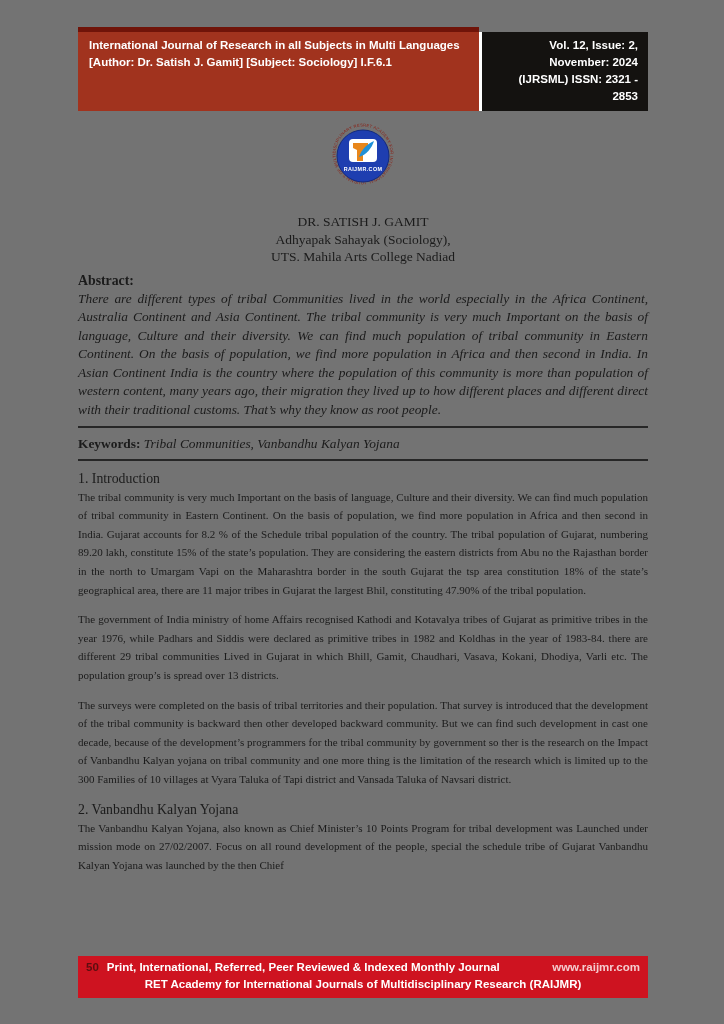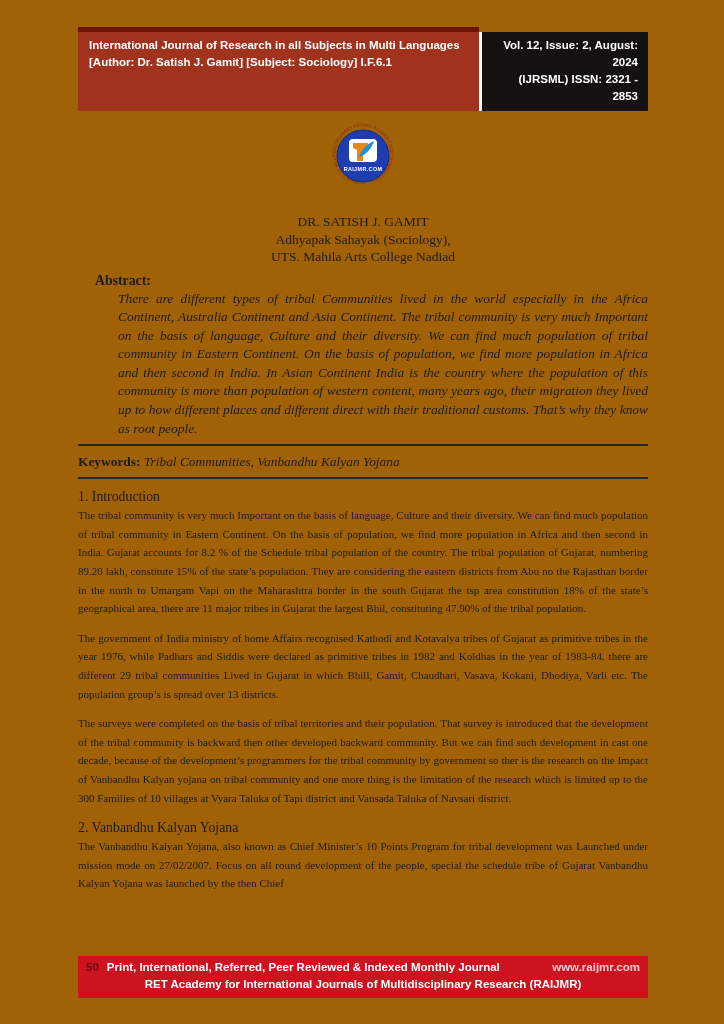--- a/index.html
+++ b/index.html
@@ -1,16 +1,16 @@
 <!DOCTYPE html>
 <html><head>
 <meta charset="utf-8">
 <style>
   html,body{margin:0;padding:0;background:#e8e8e8;}
-  .page{position:relative;width:724px;height:1024px;background:#a16207;overflow:hidden;
+  .page{position:relative;width:724px;height:1024px;background:#737373;overflow:hidden;
         font-family:"Liberation Serif", serif;color:#1b1b1b;margin:0 auto;}
   .content{position:absolute;left:78px;top:27px;width:570px;}
 
   
   .topstrip{width:401px;height:5px;background:#701409;}
   .masthead{display:flex;font-family:"Liberation Sans", sans-serif;font-weight:bold;
             font-size:11.5px;line-height:17px;}
   .mast-left{box-sizing:border-box;width:401px;background:#A1331E;color:#fff;
              padding:5px 11px 6px;}
   .mast-gap{width:3px;background:#fff;}
@@ -20,22 +20,22 @@
   
   .logo-wrap{text-align:center;margin-top:9px;}
   .logo-wrap svg{display:inline-block;}
 
   
   .title{font-size:21px;line-height:26px;font-weight:bold;text-align:center;
          max-width:545px;margin:3px auto 0;color:#0a0a0a;}
   .authors{text-align:center;font-size:13.5px;line-height:17.5px;margin-top:21px;}
 
   
-  .h-label{font-size:13.8px;font-weight:bold;margin-top:5px;line-height:19px;margin-left:17px;}
-  .abstract-body{font-style:italic;text-align:justify;font-size:13.4px;line-height:18.6px;margin-left:40px;}
+  .h-label{font-size:13.8px;font-weight:bold;margin-top:5px;line-height:19px;}
+  .abstract-body{font-style:italic;text-align:justify;font-size:13.4px;line-height:18.6px;}
   .rule{height:2px;background:#262626;margin:6px 0;}
   .keywords{font-size:13.4px;line-height:19px;margin:5px 0;}
   .keywords .kw-label{font-weight:bold;font-style:normal;}
   .keywords .kw-body{font-style:italic;}
 
   
   .sec-heading{font-size:13.8px;font-weight:normal;line-height:19px;margin-top:8px;}
   .para{font-size:11px;line-height:18.6px;text-align:justify;margin:0 0 11px 0;}
   .para.first{margin-top:0;}
 
@@ -58,21 +58,21 @@
 
     <div class="topstrip"></div>
 
     <div class="masthead">
       <div class="mast-left">
         <div>International Journal of Research in all Subjects in Multi Languages</div>
         <div>[Author: Dr. Satish J. Gamit] [Subject: Sociology] I.F.6.1</div>
       </div>
       <div class="mast-gap"></div>
       <div class="mast-right">
-        <div>Vol. 12, Issue: 2, August: 2024</div>
+        <div>Vol. 12, Issue: 2, November: 2024</div>
         <div>(IJRSML) ISSN: 2321 - 2853</div>
       </div>
     </div>
 
     <div class="logo-wrap">
       <svg width="68" height="68" viewBox="0 0 68 68">
         <defs>
           <path id="ringpath" d="M34 6.5 a27.5 27.5 0 1 1 -0.01 0" fill="none"></path>
         </defs>
         <text font-family="Liberation Sans, sans-serif" font-size="4.1" fill="#8a2015" letter-spacing="0.3">

